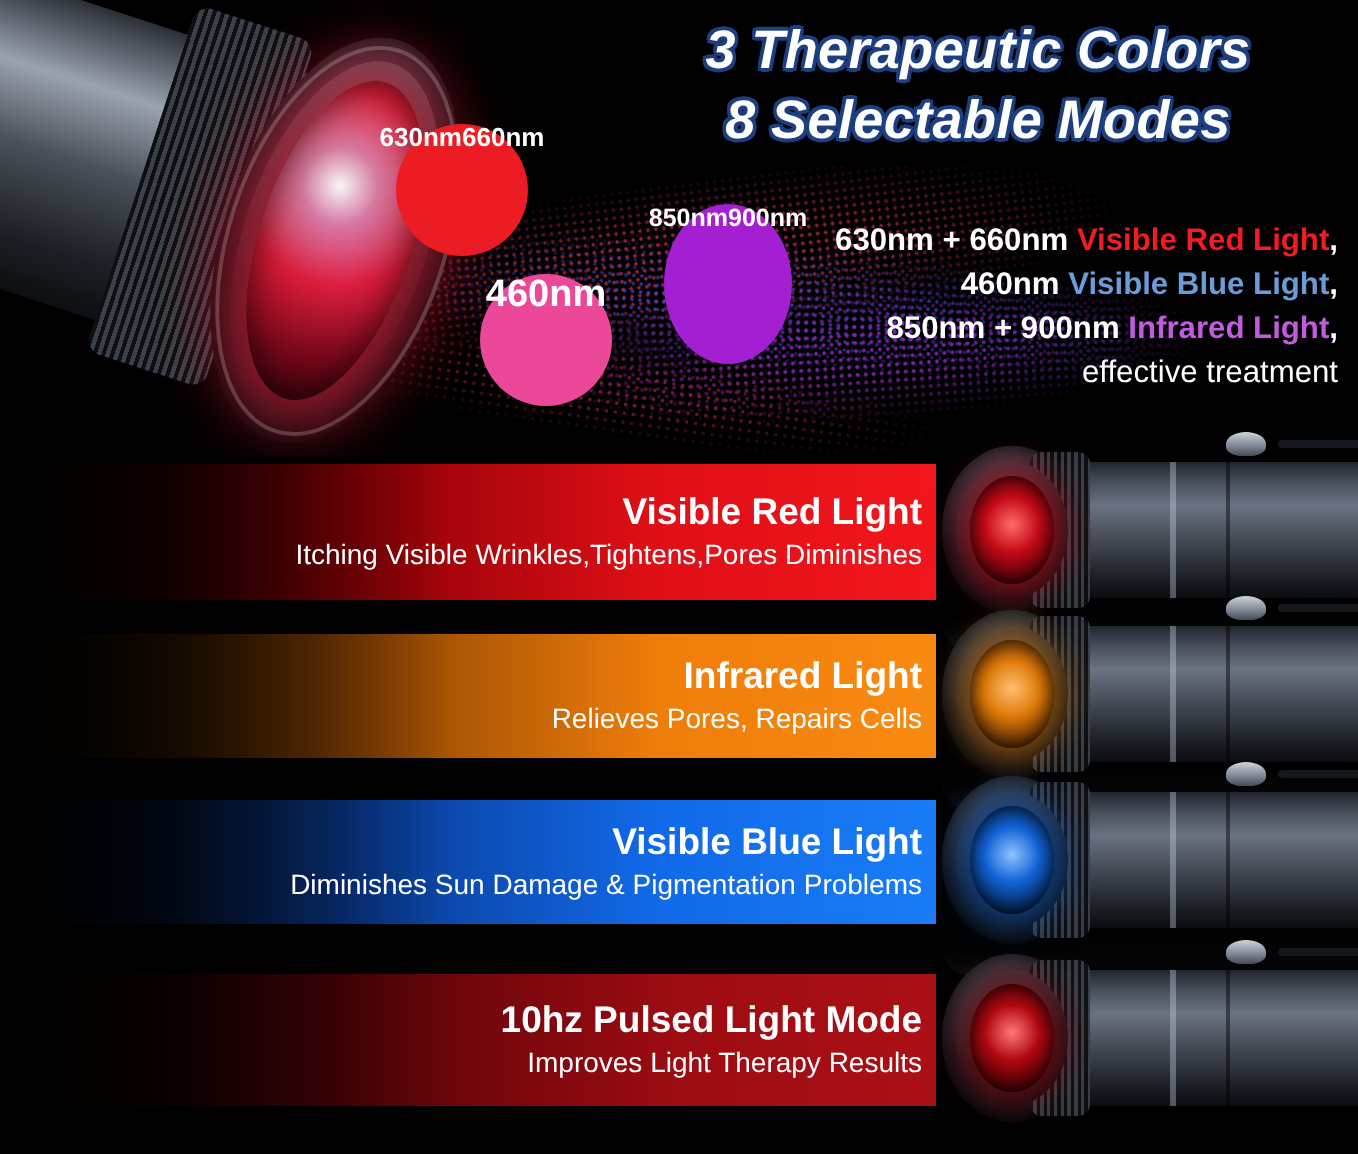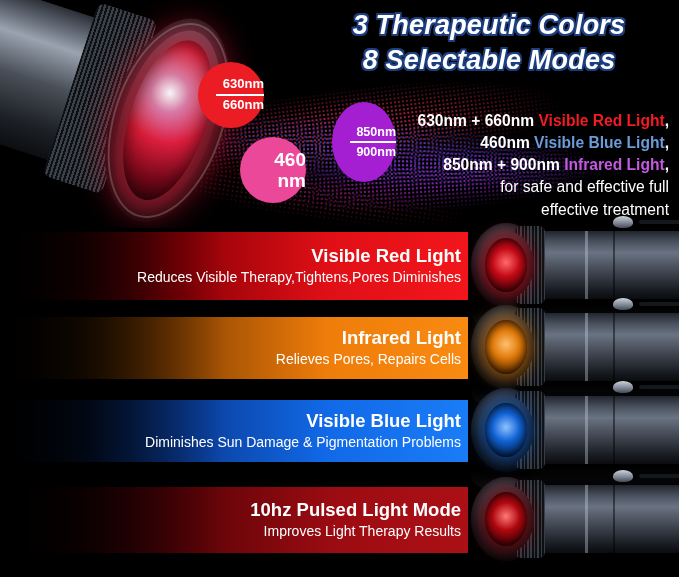--- a/index.html
+++ b/index.html
@@ -79,22 +79,22 @@
       radial-gradient(circle at 64% 62%, rgba(120,90,255,.7) 0%, transparent 42%);
     box-shadow:0 0 34px 12px rgba(232,24,50,.72), inset 0 0 18px rgba(0,0,0,.6);
   }
   #hlGlowOuter {
     position:absolute; left:198px; top:18px; width:110px; height:202px; border-radius:50%;
     border:2px solid rgba(255,255,255,.20);
   }
 
   
   .bubble {
-    position:absolute; border-radius:50%; display:flex; flex-direction:column;
-    align-items:flex-end; justify-content:center; text-align:center;
+    position:absolute; border-radius:50%; display:flex; flex-direction:row;
+    align-items:flex-start; justify-content:center; text-align:center;
     font-weight:bold; color:#fff; line-height:1.12;
   }
   .bubble .sep { width:72%; height:2px; background:#fff; margin:2px 0; }
   #bubbleRed    { left:198px; top:62px;  width:66px; height:66px; background:#ec1c24; font-size:13px; z-index:6; }
   #bubbleBlue   { left:240px; top:137px; width:66px; height:66px; background:#ec4899; font-size:19px; z-index:6; }
   #bubblePurple { left:332px; top:102px; width:64px; height:80px; background:#a41fd2; font-size:12.5px; z-index:6; }
 
   
   #headline {
     position:absolute; right:12px; top:8px; text-align:center; width:356px;
@@ -215,21 +215,20 @@
 
   <div id="headline">
     <div>3 Therapeutic Colors</div>
     <div>8 Selectable Modes</div>
   </div>
 
   <div id="spec">
     <span class="l"><b>630nm + 660nm </b><span class="cRed">Visible Red Light</span><b>,</b></span>
     <span class="l"><b>460nm </b><span class="cBlue">Visible Blue Light</span><b>,</b></span>
     <span class="l"><b>850nm + 900nm </b><span class="cPurp">Infrared Light</span><b>,</b></span>
-    <span class="l tail">for safe and effective full</span>
     <span class="l tail">effective treatment</span>
   </div>
 
   <div class="bubble" id="bubbleRed">
     <span>630nm</span>
     <span class="sep"></span>
     <span>660nm</span>
   </div>
 
   <div class="bubble" id="bubbleBlue">
@@ -241,21 +240,21 @@
     <span>850nm</span>
     <span class="sep"></span>
     <span>900nm</span>
   </div>
 </div>
 
 <div class="band" id="band1">
   <div class="bandBar"></div>
   <div class="bandTxt">
     <div class="bandTitle">Visible Red Light</div>
-    <div class="bandSub">Reduces Visible Therapy,Tightens,Pores Diminishes</div>
+    <div class="bandSub">Itching Visible Wrinkles,Tightens,Pores Diminishes</div>
   </div>
   <div class="prod" id="prod1">
     <div class="pBody"></div>
     <div class="pRing1"></div>
     <div class="pRing2"></div>
     <div class="pBtn"></div>
     <div class="pTail"></div>
     <div class="pBezel"></div>
     <div class="pKnurl"></div>
     <div class="pRing"></div>

